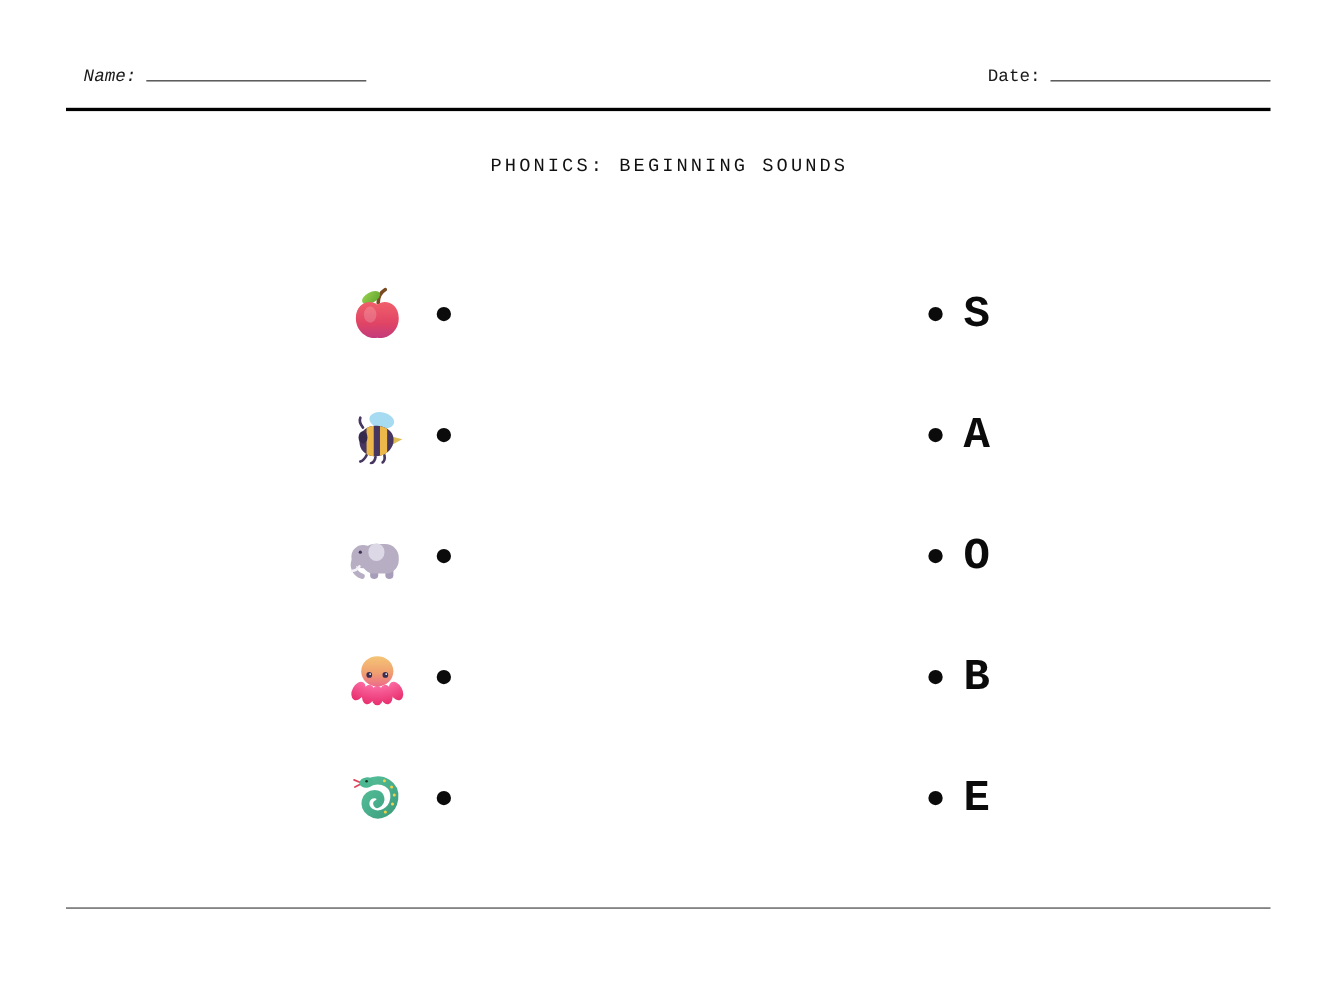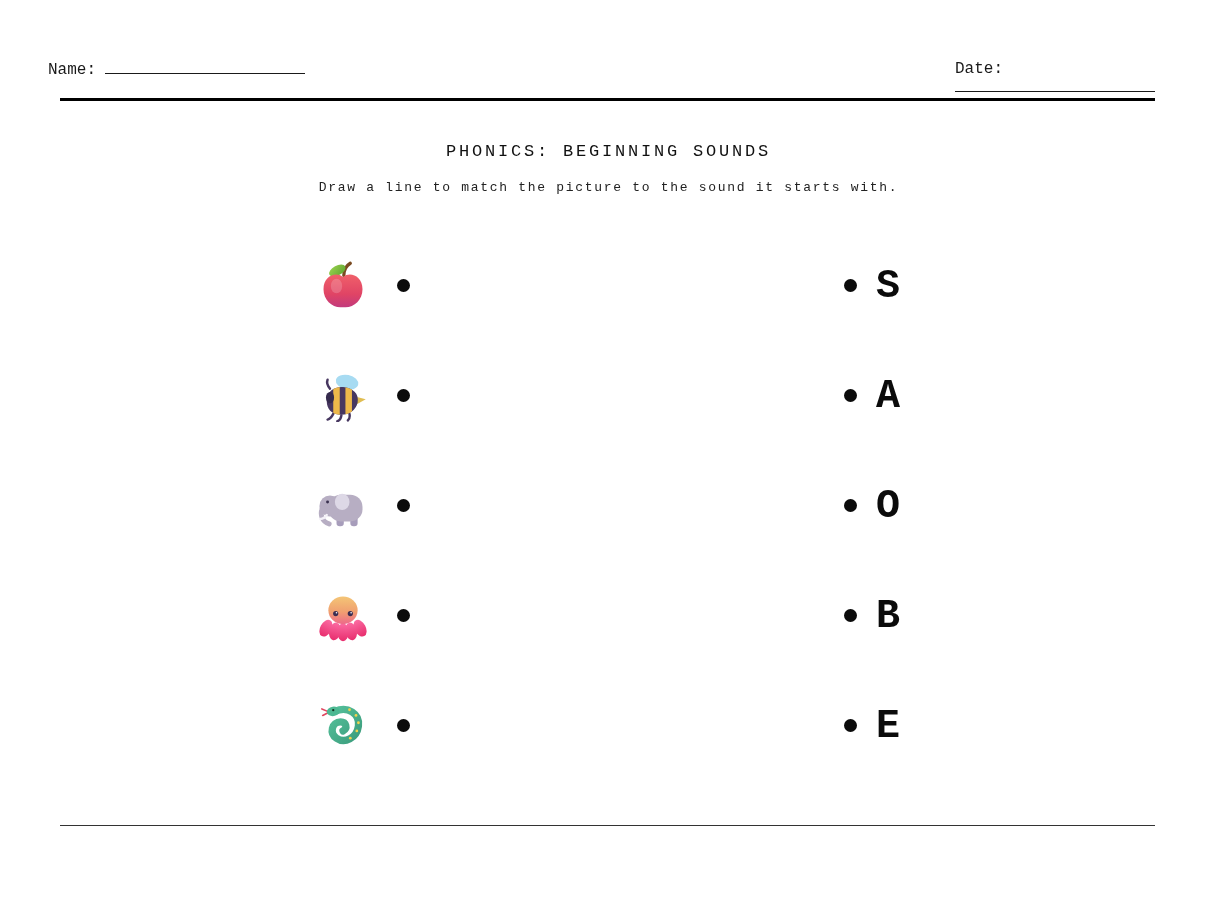--- a/index.html
+++ b/index.html
@@ -3,22 +3,22 @@
 <meta charset="utf-8">
 <style>
   * { margin:0; padding:0; box-sizing:border-box; }
   html,body { background:#ffffff; }
   .page {
     position:relative; width:1217px; height:912px; background:#ffffff;
     font-family:"Liberation Mono","DejaVu Sans Mono",monospace; color:#1a1a1a;
     overflow:hidden;
   }
   .field { position:absolute; top:60px; display:flex; align-items:baseline; font-size:16px; }
-  .field-name { left:48px; }
-  .field-date { right:62px;flex-direction:column; }
+  .field-name { left:76px;font-style:italic; }
+  .field-date { right:62px; }
   .write-line { display:inline-block; width:200px; height:14px; border-bottom:1.6px solid #1a1a1a; margin-left:9px; }
   .rule-thick { position:absolute; left:60px; right:62px; top:98px; height:3px; background:#000000; }
   .title {
     position:absolute; left:0; right:0; top:142px; text-align:center;
     font-size:17px; letter-spacing:2.8px; font-weight:400; color:#111111;
   }
   .subtitle {
     position:absolute; left:0; right:0; top:180px; text-align:center;
     font-size:13px; letter-spacing:1.7px; color:#222222;
   }
@@ -79,21 +79,20 @@
     <span class="write-line"></span>
   </div>
   <div class="field field-date">
     <span>Date:</span>
     <span class="write-line"></span>
   </div>
 
   <div class="rule-thick"></div>
 
   <div class="title">PHONICS: BEGINNING SOUNDS</div>
-  <div class="subtitle">Draw a line to match the picture to the sound it starts with.</div>
 
   <div class="row" style="top:231px">
     <span class="emoji">
       <svg viewBox="0 0 64 64">
         <path d="M33 19 C33 11 36 7 41 4" stroke="#7a4a21" stroke-width="4" fill="none" stroke-linecap="round"></path>
         <ellipse cx="25" cy="13" rx="11" ry="6" fill="url(#leafGrad)" transform="rotate(-28 25 13)"></ellipse>
         <path d="M32 21 C24 14 8 19 8 36 C8 50 20 60 32 58 C44 60 56 50 56 36 C56 19 40 14 32 21 Z" fill="url(#appleGrad)"></path>
         <ellipse cx="24" cy="32" rx="7" ry="9" fill="#ffffff" opacity="0.18"></ellipse>
       </svg>
     </span>

